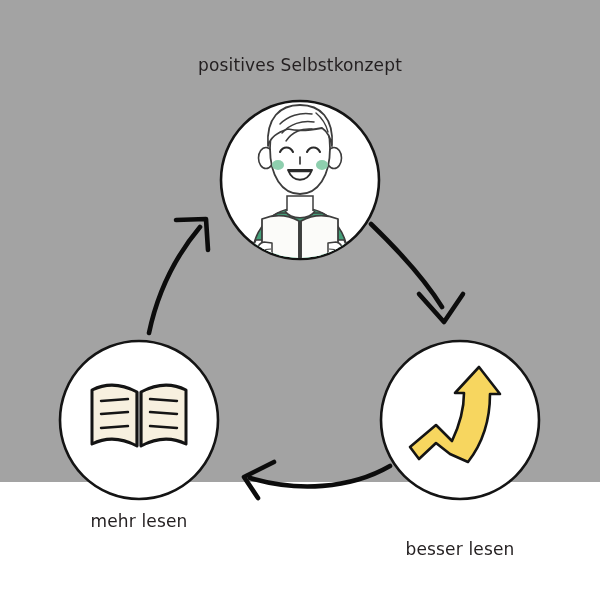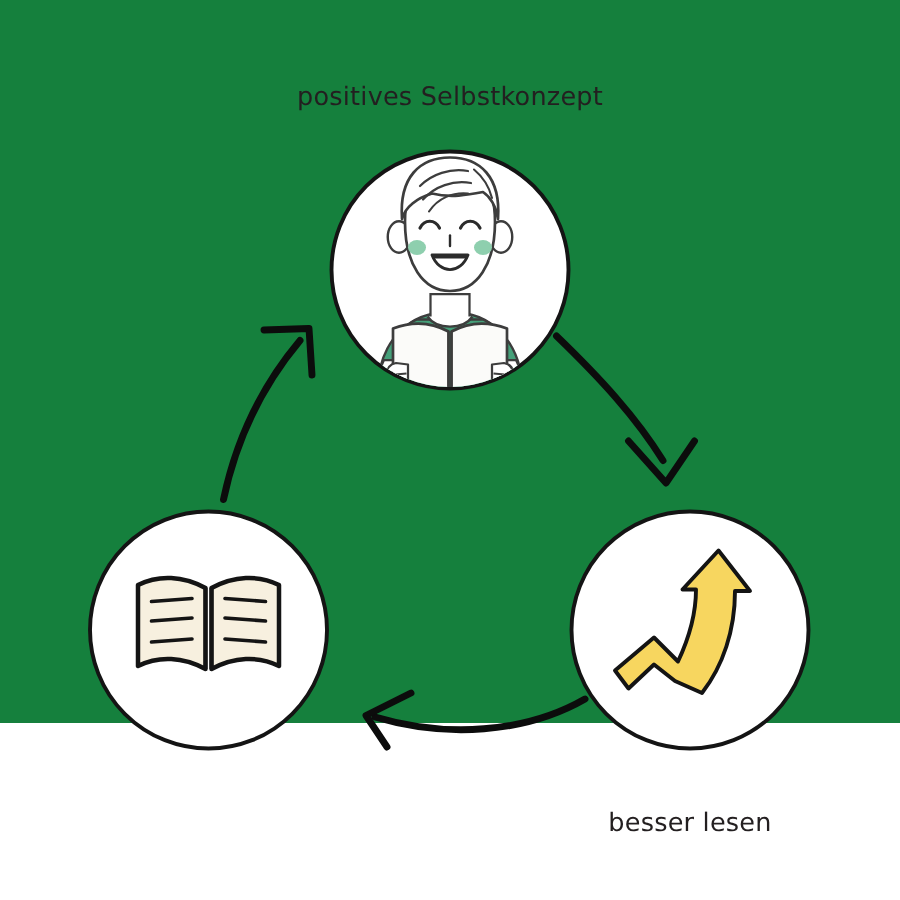--- a/index.html
+++ b/index.html
@@ -10,21 +10,21 @@
   body {
     width: 600px;
     height: 600px;
     overflow: hidden;
     font-family: "DejaVu Sans", sans-serif;
   }
   #stage {
     position: relative;
     width: 600px;
     height: 482px;
-    background: #15803d;
+    background: #a3a3a3;
   }
   #cycle-svg {
     position: absolute;
     top: 0;
     left: 0;
     width: 600px;
     height: 600px;
   }
   .node-label {
     position: absolute;
@@ -180,16 +180,17 @@
 
     <g>
       <path d="M149 333 C157 295 174 258 200 227" fill="none" stroke="#0c0c0c" stroke-width="4.6" stroke-linecap="round"></path>
       <path d="M176 220 L206 219 L208 250" fill="none" stroke="#0c0c0c" stroke-width="4.6" stroke-linecap="round" stroke-linejoin="round"></path>
     </g>
 
   </svg>
 
   <div class="node-label" id="label-top">positives Selbstkonzept</div>
 
+  <div class="node-label" id="label-left">mehr lesen</div>
 
   <div class="node-label" id="label-right">besser lesen</div>
 
 </div>
 
 </body></html>

